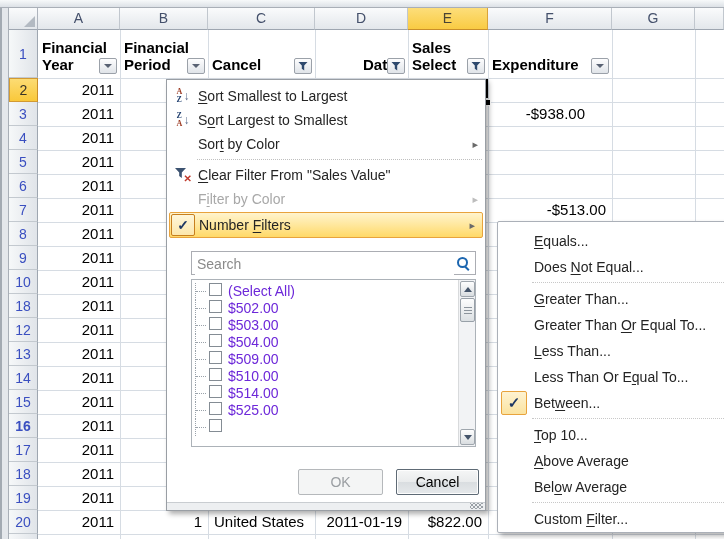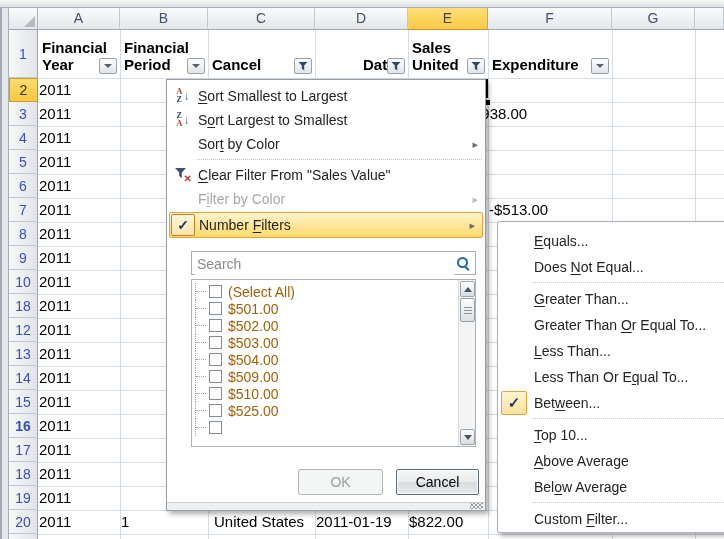--- a/index.html
+++ b/index.html
@@ -30,21 +30,21 @@
   .gl-v{position:absolute;width:1px;background:#D6DCE3;}
   .gl-h{position:absolute;height:1px;background:#D6DCE3;}
   .hdr-cell{position:absolute;top:30px;height:46px;display:flex;flex-direction:column;justify-content:flex-end;
             font-weight:bold;font-size:15px;color:#000;line-height:17px;padding:0 0 3px 4px;box-sizing:border-box;}
   .hdr-btn{position:absolute;width:18px;height:16px;box-sizing:border-box;border:1px solid #9BA1A9;border-radius:2px;
            background:linear-gradient(#FDFDFE,#E0E4E9);display:flex;align-items:center;justify-content:center;}
   .dd-tri{width:0;height:0;border-left:4px solid transparent;border-right:4px solid transparent;border-top:4px solid #596273;}
   .funnel{width:10px;height:9px;background:#2F4A6E;
           clip-path:polygon(0 0,100% 0,62% 45%,62% 100%,38% 80%,38% 45%);}
   .cell{position:absolute;height:24px;line-height:24px;font-size:15px;color:#000;box-sizing:border-box;white-space:nowrap;overflow:hidden;}
-  .cell.r{padding-right:5px;}
+  .cell.r{text-align:right;padding-right:5px;}
   .cell.l{text-align:left;padding-left:5px;}
   .sel-right{position:absolute;left:486px;top:79px;width:2px;height:19px;background:#000;}
   .sel-handle{position:absolute;left:484px;top:99px;width:5px;height:5px;background:#000;border:1px solid #fff;box-sizing:content-box;}
   
   .filter-panel{position:absolute;left:166px;top:79px;width:320px;height:432px;box-sizing:border-box;
                 background:#FFFFFF;border:1px solid #999EA4;box-shadow:3px 3px 5px rgba(0,0,0,.32);z-index:10;}
   .menu-wrap{padding-top:4px;}
   .m-item{position:relative;height:24px;display:flex;align-items:center;font-size:14px;color:#242424;padding-left:31px;}
   .m-item.disabled{color:#A8A8A8;}
   .m-icon{position:absolute;left:3px;top:0;width:26px;height:24px;display:flex;align-items:center;justify-content:center;}
@@ -68,21 +68,21 @@
   .search-input{position:absolute;left:3px;top:1px;width:255px;height:20px;border:0;outline:none;font-size:14px;
                 font-family:"Liberation Sans",sans-serif;color:#333;}
   .search-input::placeholder{color:#8A8A8A;opacity:1;}
   .magnifier{position:absolute;right:4px;top:3px;width:16px;height:16px;}
   .mag-circle{position:absolute;left:2px;top:2px;width:7px;height:7px;border:2px solid #1C66B0;border-radius:50%;}
   .mag-handle{position:absolute;left:11px;top:11px;width:5px;height:2px;background:#1C66B0;transform:rotate(45deg);transform-origin:0 0;}
   
   .value-list{position:relative;margin:4px 9px 0 24px;height:168px;box-sizing:border-box;border:1px solid #ACB2B8;
               background:#fff;overflow:hidden;}
   .v-items{position:absolute;left:3px;top:3px;right:18px;}
-  .v-item{height:17px;display:flex;align-items:center;font-size:14px;color:#a16207;}
+  .v-item{height:17px;display:flex;align-items:flex-start;font-size:14px;color:#6d28d9;}
   .v-tree{width:13px;align-self:stretch;border-left:1px dotted #9AA2AA;position:relative;}
   .v-tree::after{content:"";position:absolute;top:8px;left:0;width:10px;border-top:1px dotted #9AA2AA;}
   .v-check{width:13px;height:13px;box-sizing:border-box;border:1px solid #848C94;background:#fff;margin-right:6px;flex:none;}
   .vscroll{position:absolute;right:0;top:0;bottom:0;width:17px;background:#F2F3F5;border-left:1px solid #D8DADC;box-sizing:border-box;}
   .sb-btn{position:absolute;left:1px;width:15px;height:16px;box-sizing:border-box;border:1px solid #9FA6AD;border-radius:2px;
           background:linear-gradient(#FEFEFE,#D9DDE0);display:flex;align-items:center;justify-content:center;}
   .sb-up{top:1px;} .sb-down{bottom:1px;}
   .tri-up{width:0;height:0;border-left:4px solid transparent;border-right:4px solid transparent;border-bottom:5px solid #44546A;}
   .tri-down{width:0;height:0;border-left:4px solid transparent;border-right:4px solid transparent;border-top:5px solid #44546A;}
   .sb-thumb{position:absolute;left:1px;top:18px;width:15px;height:24px;box-sizing:border-box;border:1px solid #98A0A8;border-radius:2px;
@@ -202,21 +202,21 @@
         <span class="funnel"></span>
       </div>
       <div class="hdr-cell" style="left: 315px; width: 91px; padding-left: 48px;">
         <div>Date</div>
       </div>
       <div class="hdr-btn" style="left: 387px; top: 58px;">
         <span class="funnel"></span>
       </div>
       <div class="hdr-cell" style="left: 408px; width: 78px;">
         <div>Sales</div>
-        <div>United</div>
+        <div>Select</div>
       </div>
       <div class="hdr-btn" style="left: 467px; top: 58px;">
         <span class="funnel"></span>
       </div>
       <div class="hdr-cell" style="left: 488px; width: 122px;">
         <div>Expenditure</div>
       </div>
       <div class="hdr-btn" style="left: 591px; top: 58px;">
         <span class="dd-tri"></span>
       </div>
@@ -309,25 +309,20 @@
     <div class="value-list">
       <div class="v-items" id="list-items">
           <div class="v-item">
             <span class="v-tree"></span>
             <span class="v-check"></span>
             <span class="v-label">(Select All)</span>
           </div>
           <div class="v-item">
             <span class="v-tree"></span>
             <span class="v-check"></span>
-            <span class="v-label">$501.00</span>
-          </div>
-          <div class="v-item">
-            <span class="v-tree"></span>
-            <span class="v-check"></span>
             <span class="v-label">$502.00</span>
           </div>
           <div class="v-item">
             <span class="v-tree"></span>
             <span class="v-check"></span>
             <span class="v-label">$503.00</span>
           </div>
           <div class="v-item">
             <span class="v-tree"></span>
             <span class="v-check"></span>
@@ -335,20 +330,25 @@
           </div>
           <div class="v-item">
             <span class="v-tree"></span>
             <span class="v-check"></span>
             <span class="v-label">$509.00</span>
           </div>
           <div class="v-item">
             <span class="v-tree"></span>
             <span class="v-check"></span>
             <span class="v-label">$510.00</span>
+          </div>
+          <div class="v-item">
+            <span class="v-tree"></span>
+            <span class="v-check"></span>
+            <span class="v-label">$514.00</span>
           </div>
           <div class="v-item">
             <span class="v-tree"></span>
             <span class="v-check"></span>
             <span class="v-label">$525.00</span>
           </div>
           <div class="v-item">
             <span class="v-tree"></span>
             <span class="v-check"></span>
             <span class="v-label"></span>

